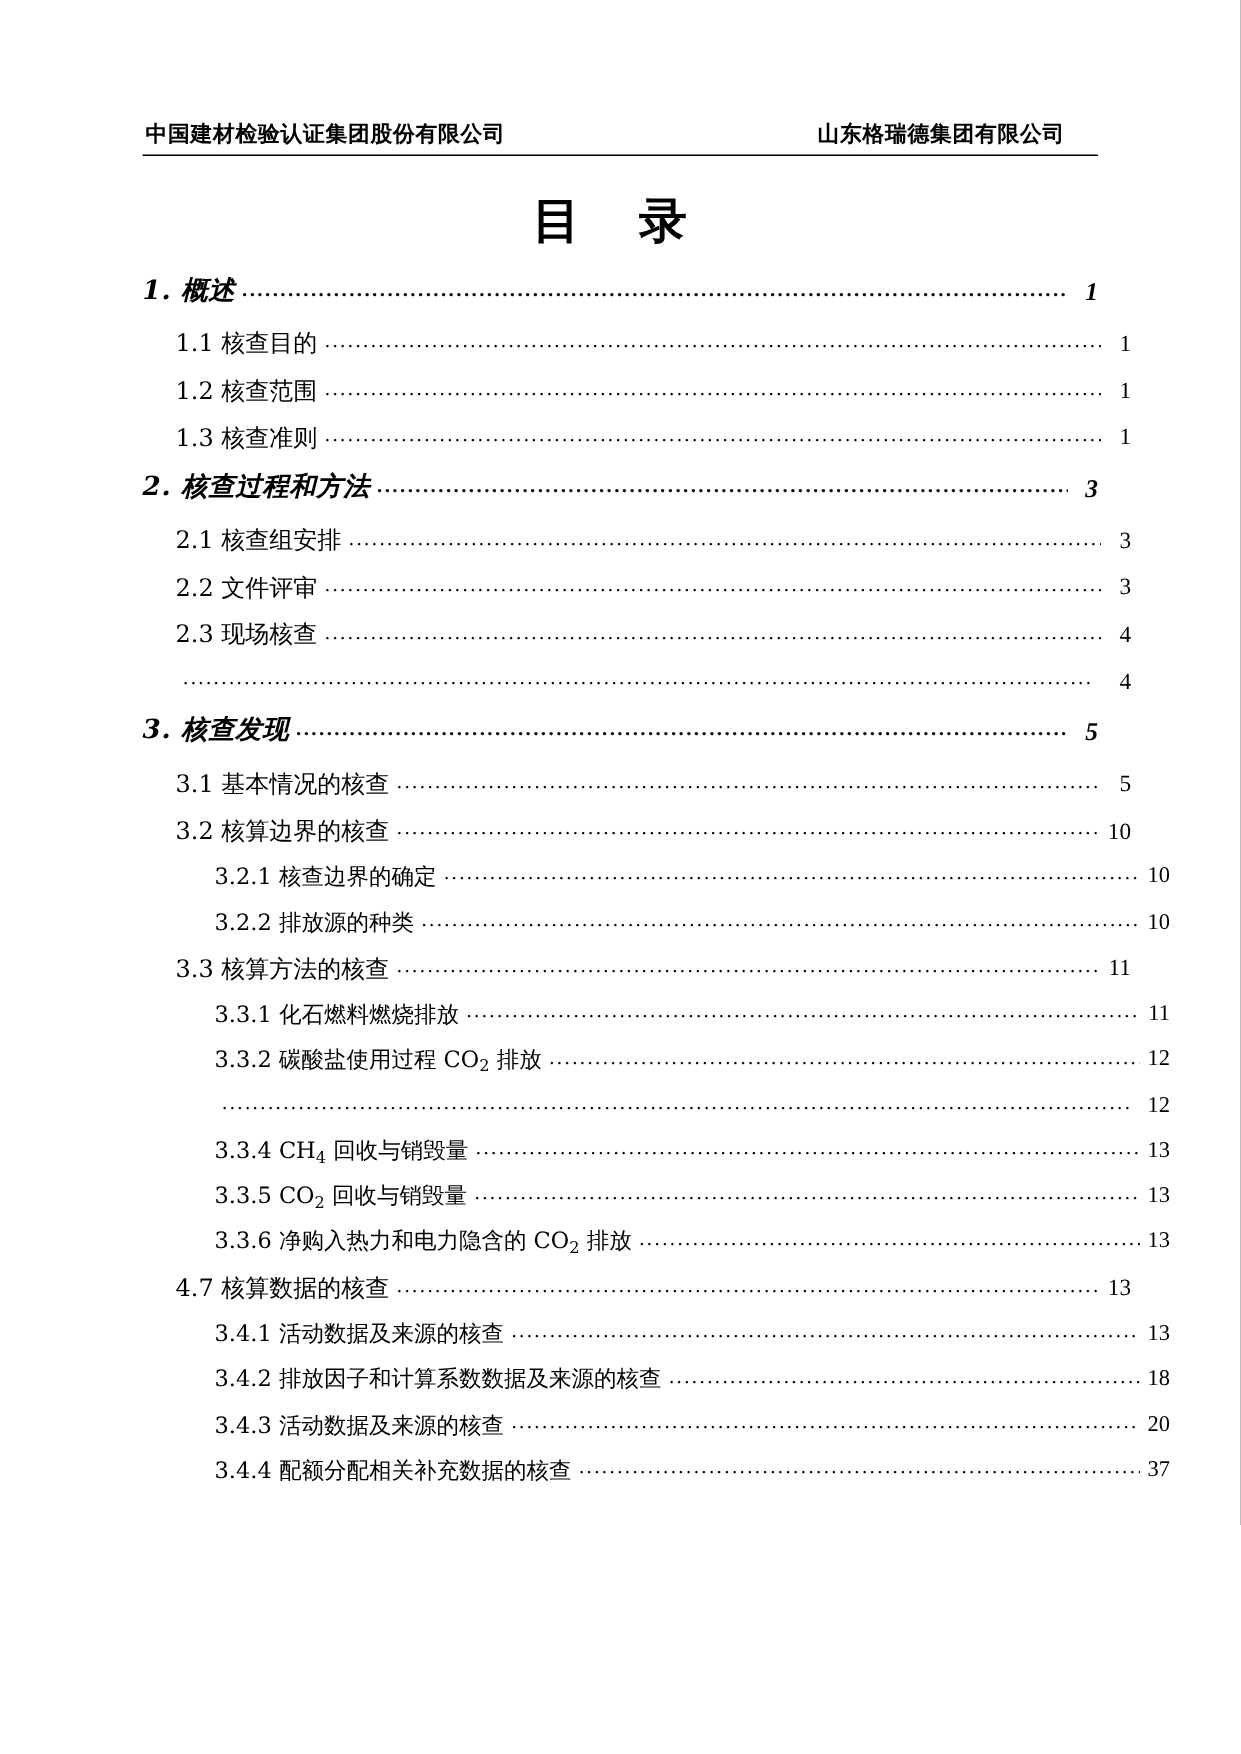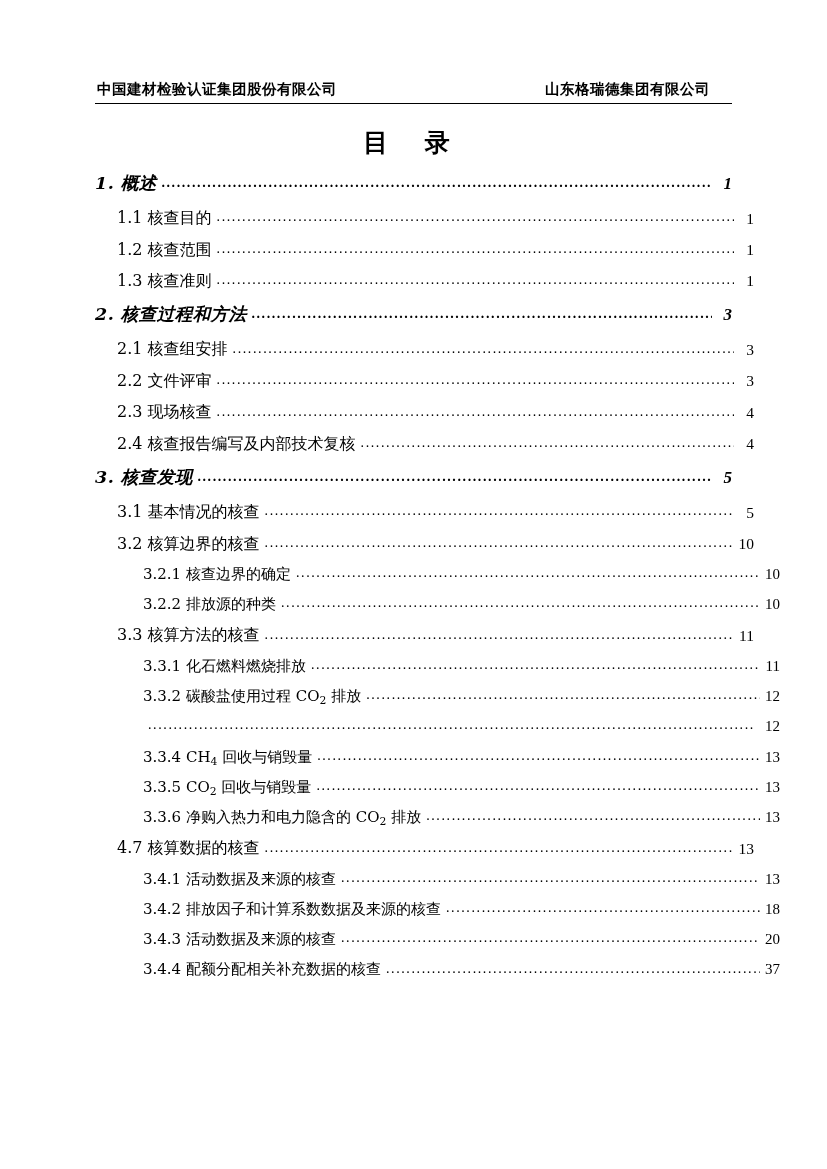--- a/index.html
+++ b/index.html
@@ -35,21 +35,21 @@
     letter-spacing: 0.5px;
     padding-bottom: 4px;
     border-bottom: 1.2px solid #000;
     font-family: "DejaVu Serif", "Liberation Serif", serif;
   }
   .header .left { padding-left: 2px; }
   .header .right { padding-right: 22px; }
 
   .doc-title {
     text-align: center;
-    font-size: 25px;
+    font-size: 32px;
     font-weight: bold;
     letter-spacing: 14px;
     margin-top: 22px;
     margin-bottom: 10px;
     font-family: "DejaVu Serif", "Liberation Serif", serif;
   }
 
   .toc { margin-top: 6px; }
 
   .toc-row {
@@ -159,21 +159,20 @@
           <span class="label">2.2 文件评审</span>
           <span class="dots">.......................................................................................................................</span>
           <span class="page-no num">3</span>
         </div>
         <div class="toc-row lvl2">
           <span class="label">2.3 现场核查</span>
           <span class="dots">.......................................................................................................................</span>
           <span class="page-no num">4</span>
         </div>
         <div class="toc-row lvl2">
-          <span class="label">2.4 核查报告编写及内部技术复核</span>
           <span class="dots">.......................................................................................................................</span>
           <span class="page-no num">4</span>
         </div>
         <div class="toc-row lvl1">
           <span class="label">3. 核查发现</span>
           <span class="dots">.......................................................................................................................</span>
           <span class="page-no num">5</span>
         </div>
         <div class="toc-row lvl2">
           <span class="label">3.1 基本情况的核查</span>

